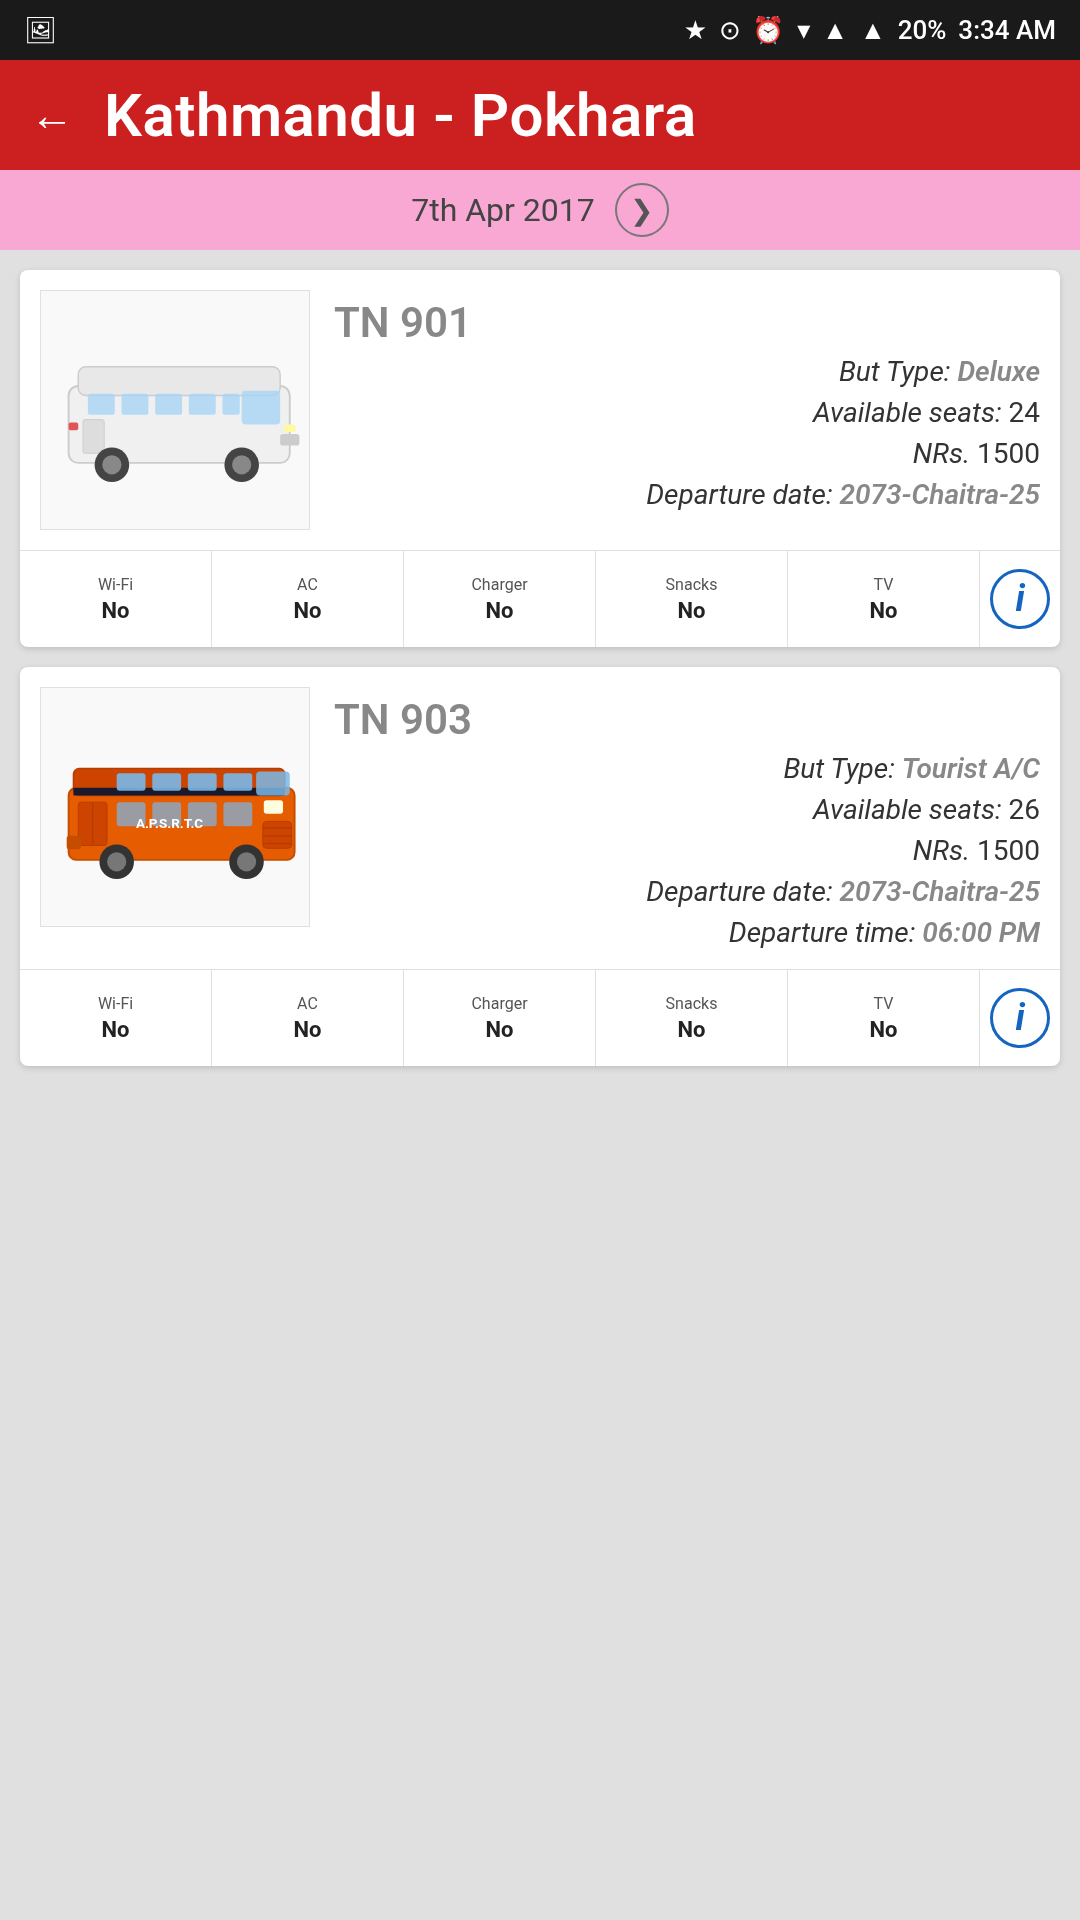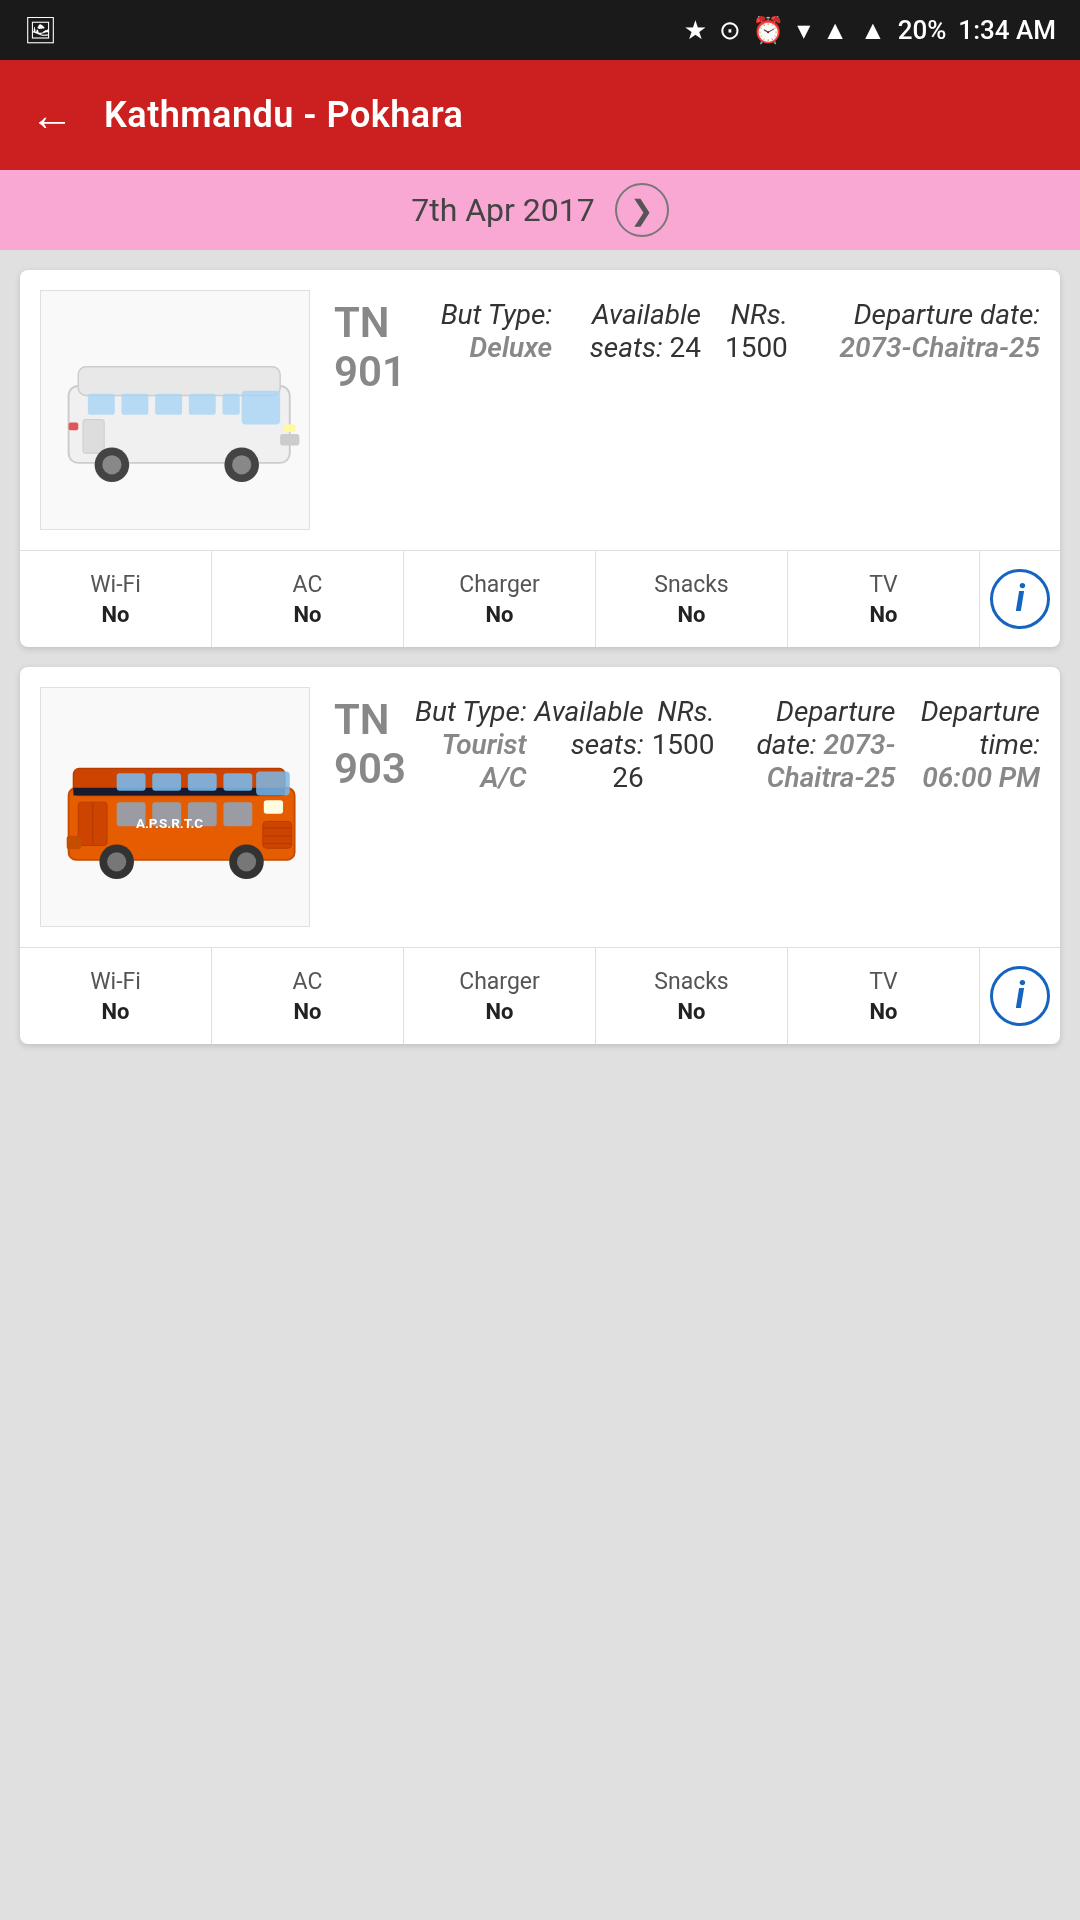--- a/index.html
+++ b/index.html
@@ -47,21 +47,21 @@
       gap: 30px;
     }
     .back-arrow {
       color: white;
       font-size: 44px;
       cursor: pointer;
       font-weight: 300;
     }
     .app-bar-title {
       color: white;
-      font-size: 36px;
+      font-size: 60px;
       font-weight: 600;
       letter-spacing: 0.5px;
     }
 
     
     .date-bar {
       width: 100%;
       height: 80px;
       background: #f9a8d4;
       display: flex;
@@ -131,21 +131,21 @@
 
     
     .bus-orange {
       width: 250px;
       height: 160px;
     }
 
     .bus-info {
       flex: 1;
       display: flex;
-      flex-direction: row;
+      flex-direction: column;
       gap: 8px;
       padding-top: 8px;
     }
 
     .bus-number {
       font-size: 42px;
       font-weight: 600;
       color: #888;
     }
 
@@ -183,21 +183,21 @@
       padding: 18px 0;
       border-right: 1px solid #e0e0e0;
       gap: 4px;
     }
 
     .amenity-item:last-child {
       border-right: none;
     }
 
     .amenity-label {
-      font-size: 23px;
+      font-size: 16px;
       color: #555;
       font-weight: 400;
     }
 
     .amenity-value {
       font-size: 22px;
       color: #222;
       font-weight: 700;
       text-align: center;
     }
@@ -235,21 +235,21 @@
     <span style="font-size:26px;">🖼</span>
   </div>
   <div class="status-bar-right">
     <span>★</span>
     <span>⊙</span>
     <span>⏰</span>
     <span>▾</span>
     <span>▲</span>
     <span>▲</span>
     <span>20%</span>
-    <span>1:34 AM</span>
+    <span>3:34 AM</span>
   </div>
 </div>
 
 <div class="app-bar">
   <span class="back-arrow">←</span>
   <span class="app-bar-title">Kathmandu - Pokhara</span>
 </div>
 
 <div class="date-bar">
   <span class="date-text">7th Apr 2017</span>

